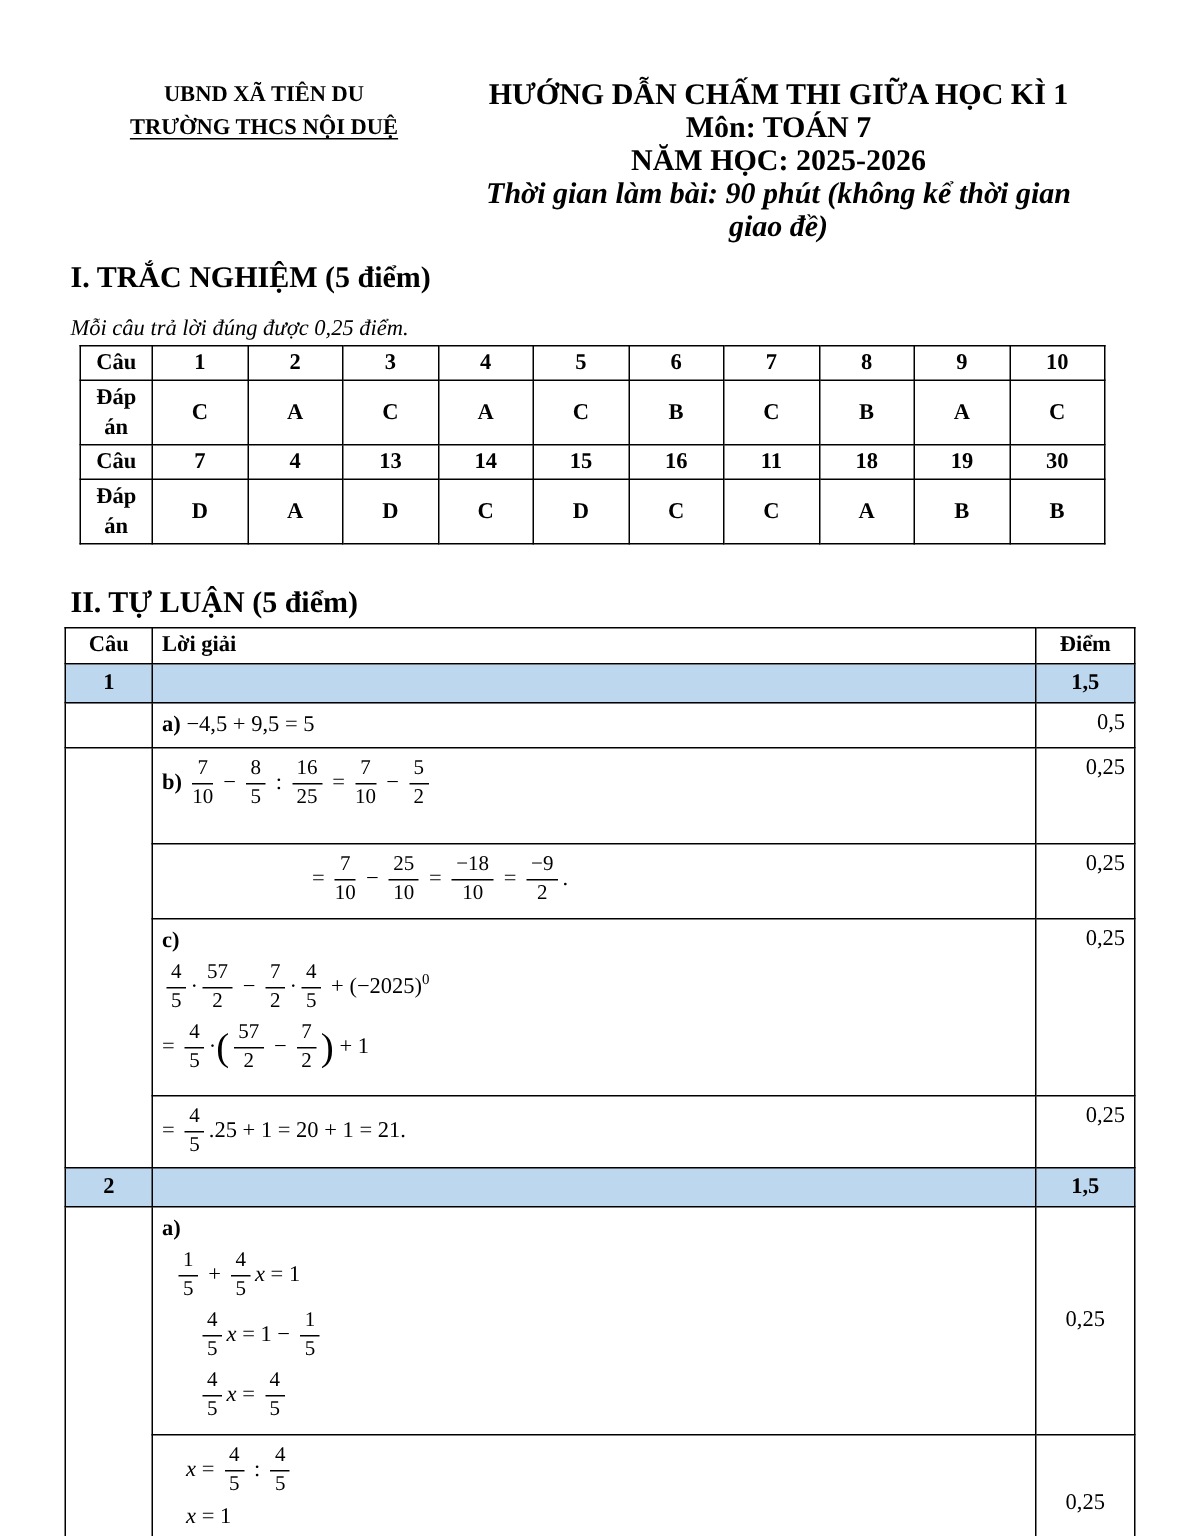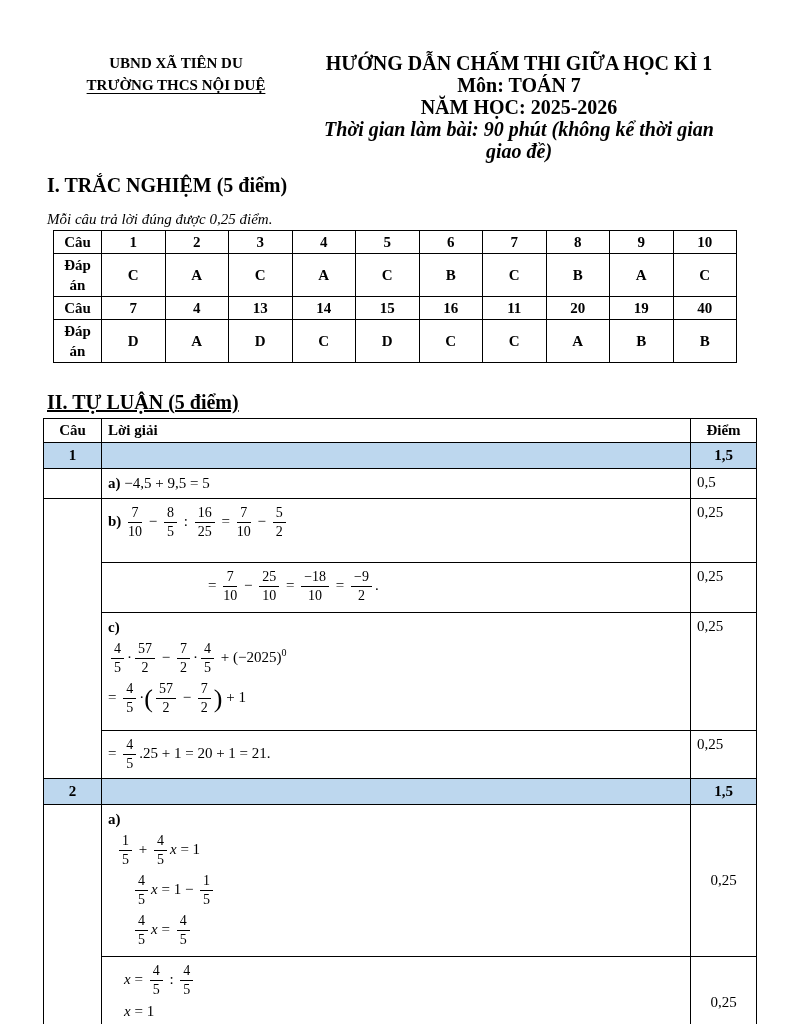--- a/index.html
+++ b/index.html
@@ -39,21 +39,21 @@
   .mc-table td.row-label{width:48px;}
   .mc-table tr{height:22px;}
 
   .essay-table{width:714px;table-layout:fixed;margin-top:4px;margin-left:-4px;}
   .essay-table td{padding:2px 6px;font-size:15px;vertical-align:top;}
   .essay-table col.c-cau{width:58px;}
   .essay-table col.c-diem{width:66px;}
   .essay-table tr.head td{font-weight:bold;height:24px;vertical-align:middle;}
   .essay-table td.c-center{text-align:center;}
   .essay-table tr.shaded td{background:var(--shaded-row);font-weight:bold;height:26px;vertical-align:middle;}
-  .essay-table td.pts-top{text-align:left;vertical-align:top;padding-top:5px;}
+  .essay-table td.pts-top{text-align:right;vertical-align:top;padding-top:5px;}
   .essay-table td.pts-mid{text-align:center;vertical-align:middle;}
   tr.r-a{height:26px;}
   tr.r-b1{height:64px;}
   tr.r-b2{height:50px;}
   tr.r-c{height:118px;}
   tr.r-c4{height:42px;}
   tr.r-q2a{height:152px;}
   tr.r-q2b{height:86px;}
 
   .math-line{display:block;margin:3px 0;line-height:1.25;}
@@ -119,41 +119,41 @@
         </tr>
       <tr>
         <td class="row-label">Câu</td>
       <td>7</td>
           <td>4</td>
           <td>13</td>
           <td>14</td>
           <td>15</td>
           <td>16</td>
           <td>11</td>
-          <td>20</td>
+          <td>18</td>
           <td>19</td>
-          <td>40</td>
+          <td>30</td>
         </tr>
       <tr>
         <td class="row-label">Đáp án</td>
       <td>D</td>
           <td>A</td>
           <td>D</td>
           <td>C</td>
           <td>D</td>
           <td>C</td>
           <td>C</td>
           <td>A</td>
           <td>B</td>
           <td>B</td>
         </tr>
     </tbody>
   </table>
 
-  <div class="section-title" style="margin-top:28px;text-decoration:underline;">II. TỰ LUẬN (5 điểm)</div>
+  <div class="section-title" style="margin-top:28px;">II. TỰ LUẬN (5 điểm)</div>
 
   <table class="essay-table">
     <colgroup>
       <col class="c-cau">
         <col>
         <col class="c-diem">
     </colgroup>
     <tbody>
       <tr class="head">
         <td class="c-center">Câu</td>

